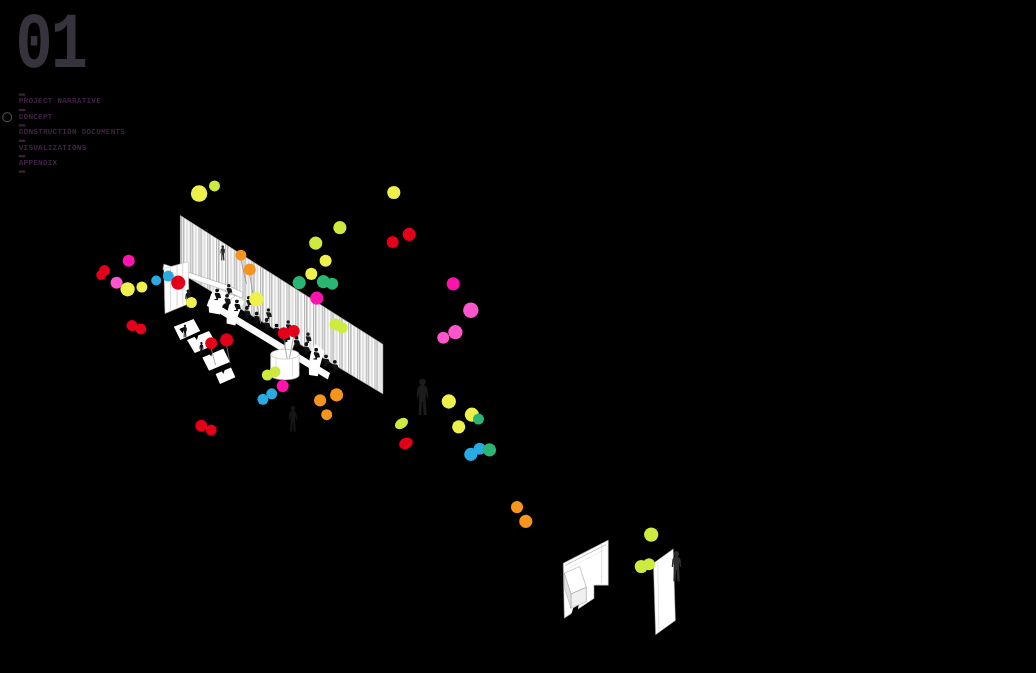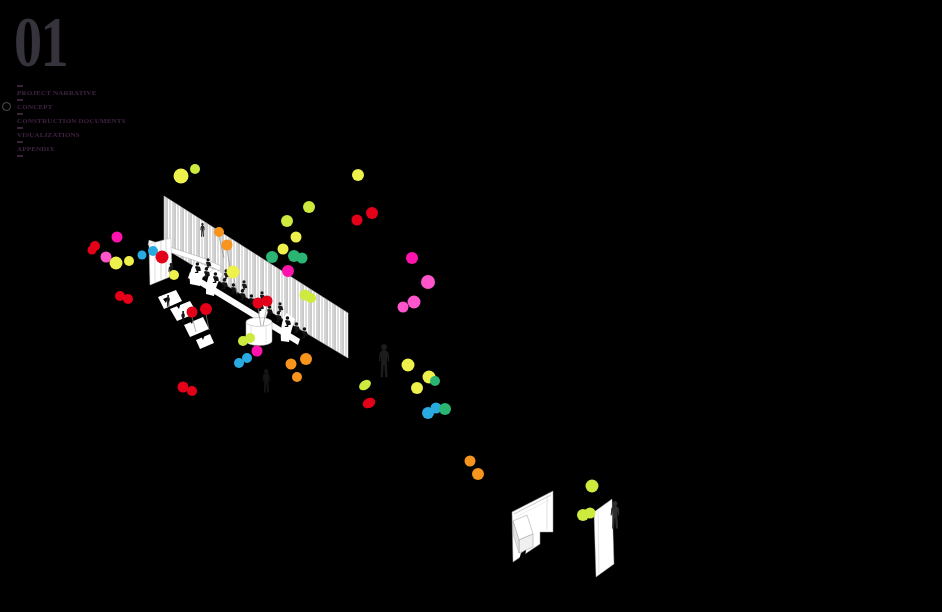--- a/index.html
+++ b/index.html
@@ -1,17 +1,17 @@
 <!DOCTYPE html>
 <html><head>
 <meta charset="utf-8">
 <style>
   html,body{margin:0;padding:0;background:#000;}
   .stage{position:relative;width:942px;height:612px;background:#000;overflow:hidden;
-         font-family:Liberation Serif, serif;}
+         font-family:Liberation Mono, monospace;}
   
   .page-number{position:absolute;left:14px;top:6px;font-size:72px;font-weight:bold;
                line-height:1;color:#37333c;letter-spacing:-2px;
                transform:scaleX(0.78);transform-origin:left top;}
   
   .menu{position:absolute;left:17px;top:85px;list-style:none;margin:0;padding:0;}
   .menu-item{position:relative;display:block;}
   .menu-item .dash{display:block;width:6px;height:2px;background:#3a2438;margin:0 0 2px 0;}
   .menu-item .label{display:block;font-size:7px;font-weight:bold;line-height:8px;
                     letter-spacing:0.2px;color:#3f2342;margin:0 0 2px 0;white-space:nowrap;}

